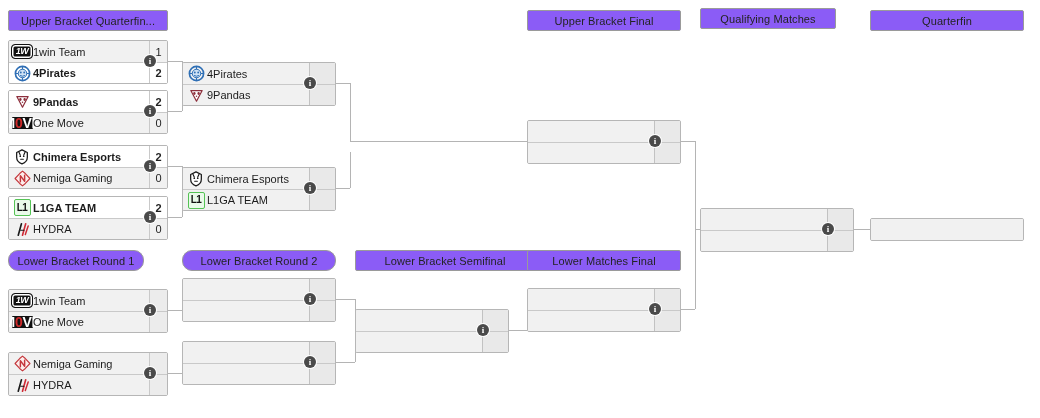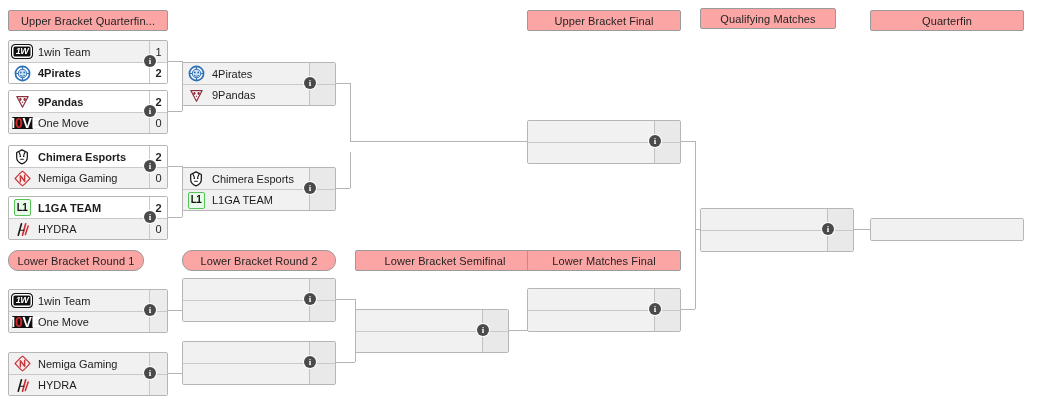--- a/index.html
+++ b/index.html
@@ -9,21 +9,21 @@
     font-size:11px;color:#1f1f1f;
     -webkit-font-smoothing:antialiased;
   }
   #stage{position:absolute;left:0;top:0;width:1040px;height:418px;}
 
   
   .round-header{
     position:absolute;
     box-sizing:border-box;
     height:21px;
-    background:#fca5a5;
+    background:#8b5cf6;
     border:1px solid #9a9a9a;
     border-radius:2px;
     display:flex;align-items:center;justify-content:center;
     font-size:11px;color:#232323;
     white-space:nowrap;overflow:hidden;
     letter-spacing:.1px;
   }
 
   
   .match{
@@ -45,21 +45,20 @@
   .match .row.lose{background:#f1f1f1;}
   .match .row.empty{background:#f1f1f1;}
 
   .logo{
     width:22px;min-width:22px;height:19px;
     display:flex;align-items:center;justify-content:center;
     margin-left:2px;
   }
   .tname{
     flex:1 1 auto;
-    padding-left:5px;
     font-size:11px;
     white-space:nowrap;overflow:hidden;text-overflow:ellipsis;
     color:#1c1c1c;
   }
   .row.win .tname{font-weight:bold;}
   .score{
     width:17px;min-width:17px;
     height:100%;
     border-left:1px solid #c9c9c9;
     display:flex;align-items:center;justify-content:center;

